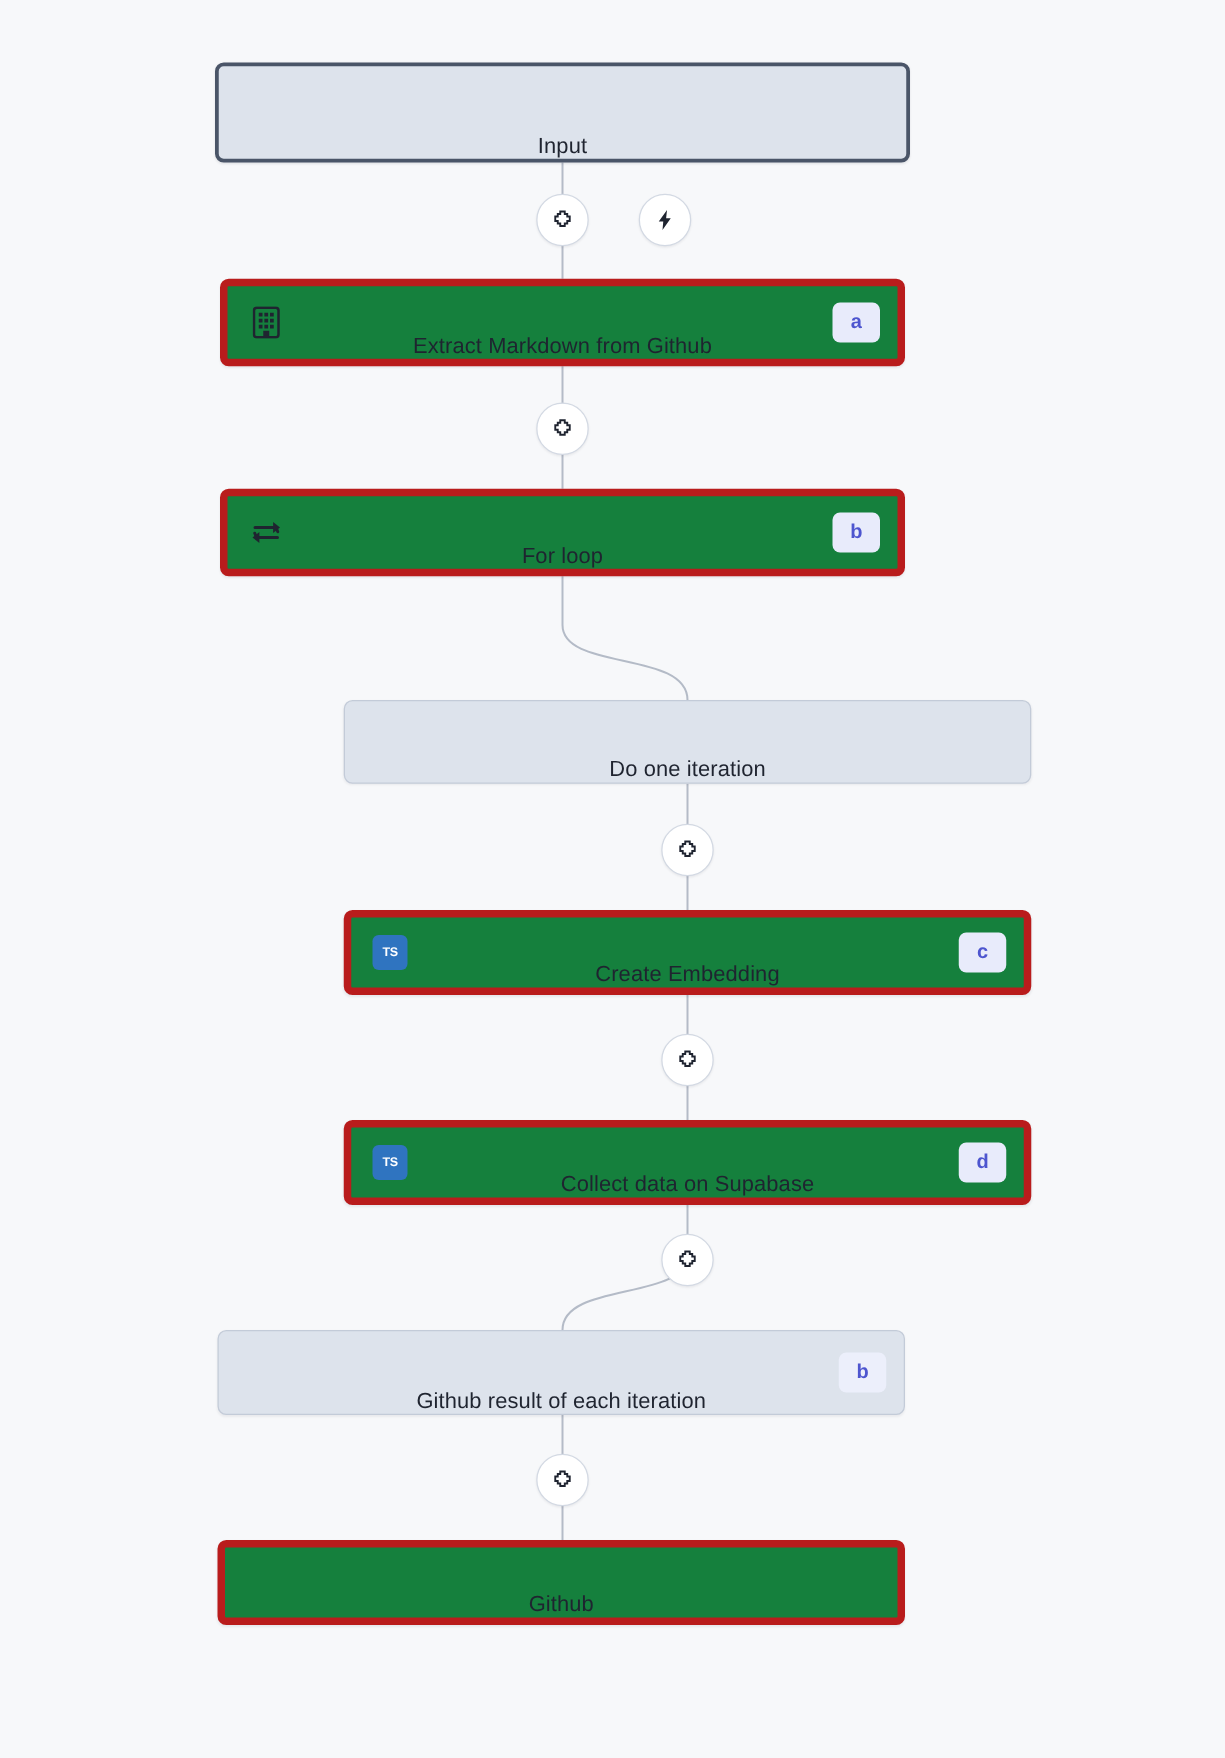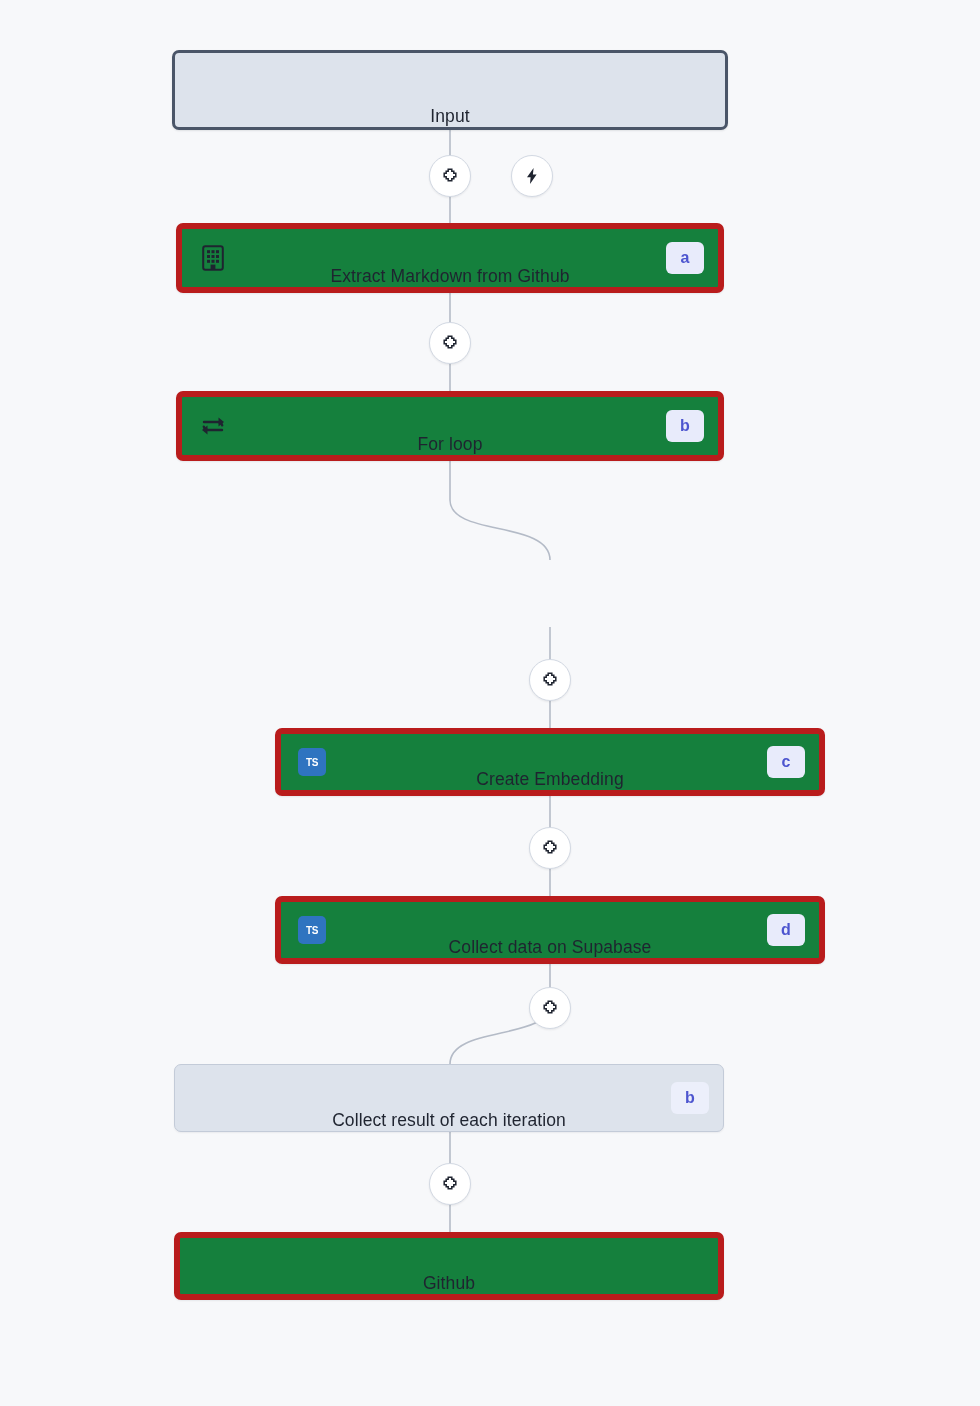--- a/index.html
+++ b/index.html
@@ -169,39 +169,42 @@
           <path d="M24 17 H10 A4.5 4.5 0 0 1 5.8 13.6"></path>
         </g>
         <path d="M20.5 4.6 L26 9 L20.5 13.4 Z" fill="#1f2430"></path>
         <path d="M9.5 12.6 L4 17 L9.5 21.4 Z" fill="#1f2430"></path>
       </svg>
     </span>
     <span class="node-label">For loop</span>
     <span class="badge">b</span>
   </div>
 
+  <div class="node virtual" style="left:275px; top:560px; width:550px; height:67px;">
+    <span class="node-label">Do one iteration</span>
+  </div>
 
   <div class="node step" style="left:275px; top:728px; width:550px; height:68px;">
     <span class="icon-slot">
       <span class="ts-icon">TS</span>
     </span>
     <span class="node-label">Create Embedding</span>
     <span class="badge">c</span>
   </div>
 
   <div class="node step" style="left:275px; top:896px; width:550px; height:68px;">
     <span class="icon-slot">
       <span class="ts-icon">TS</span>
     </span>
     <span class="node-label">Collect data on Supabase</span>
     <span class="badge">d</span>
   </div>
 
   <div class="node virtual" style="left:174px; top:1064px; width:550px; height:68px;">
-    <span class="node-label">Collect result of each iteration</span>
+    <span class="node-label">Github result of each iteration</span>
     <span class="badge on-grey">b</span>
   </div>
 
   <div class="node step" style="left:174px; top:1232px; width:550px; height:68px;">
     <span class="node-label">Github</span>
   </div>
 
   <div class="handle" style="left:429px; top:155px;">
     <svg width="20" height="20" viewBox="0 0 20 20" aria-hidden="true">
       <path d="M8.2 3.2 h3.6 v2.0 h2.0 v2.0 h2.0 v3.6 h-2.0 v2.0 h-2.0 v2.0 h-3.6 v-2.0 h-2.0 v-2.0 h-2.0 v-3.6 h2.0 v-2.0 h2.0 z" fill="none" stroke="#1f2430" stroke-width="1.5"></path>

